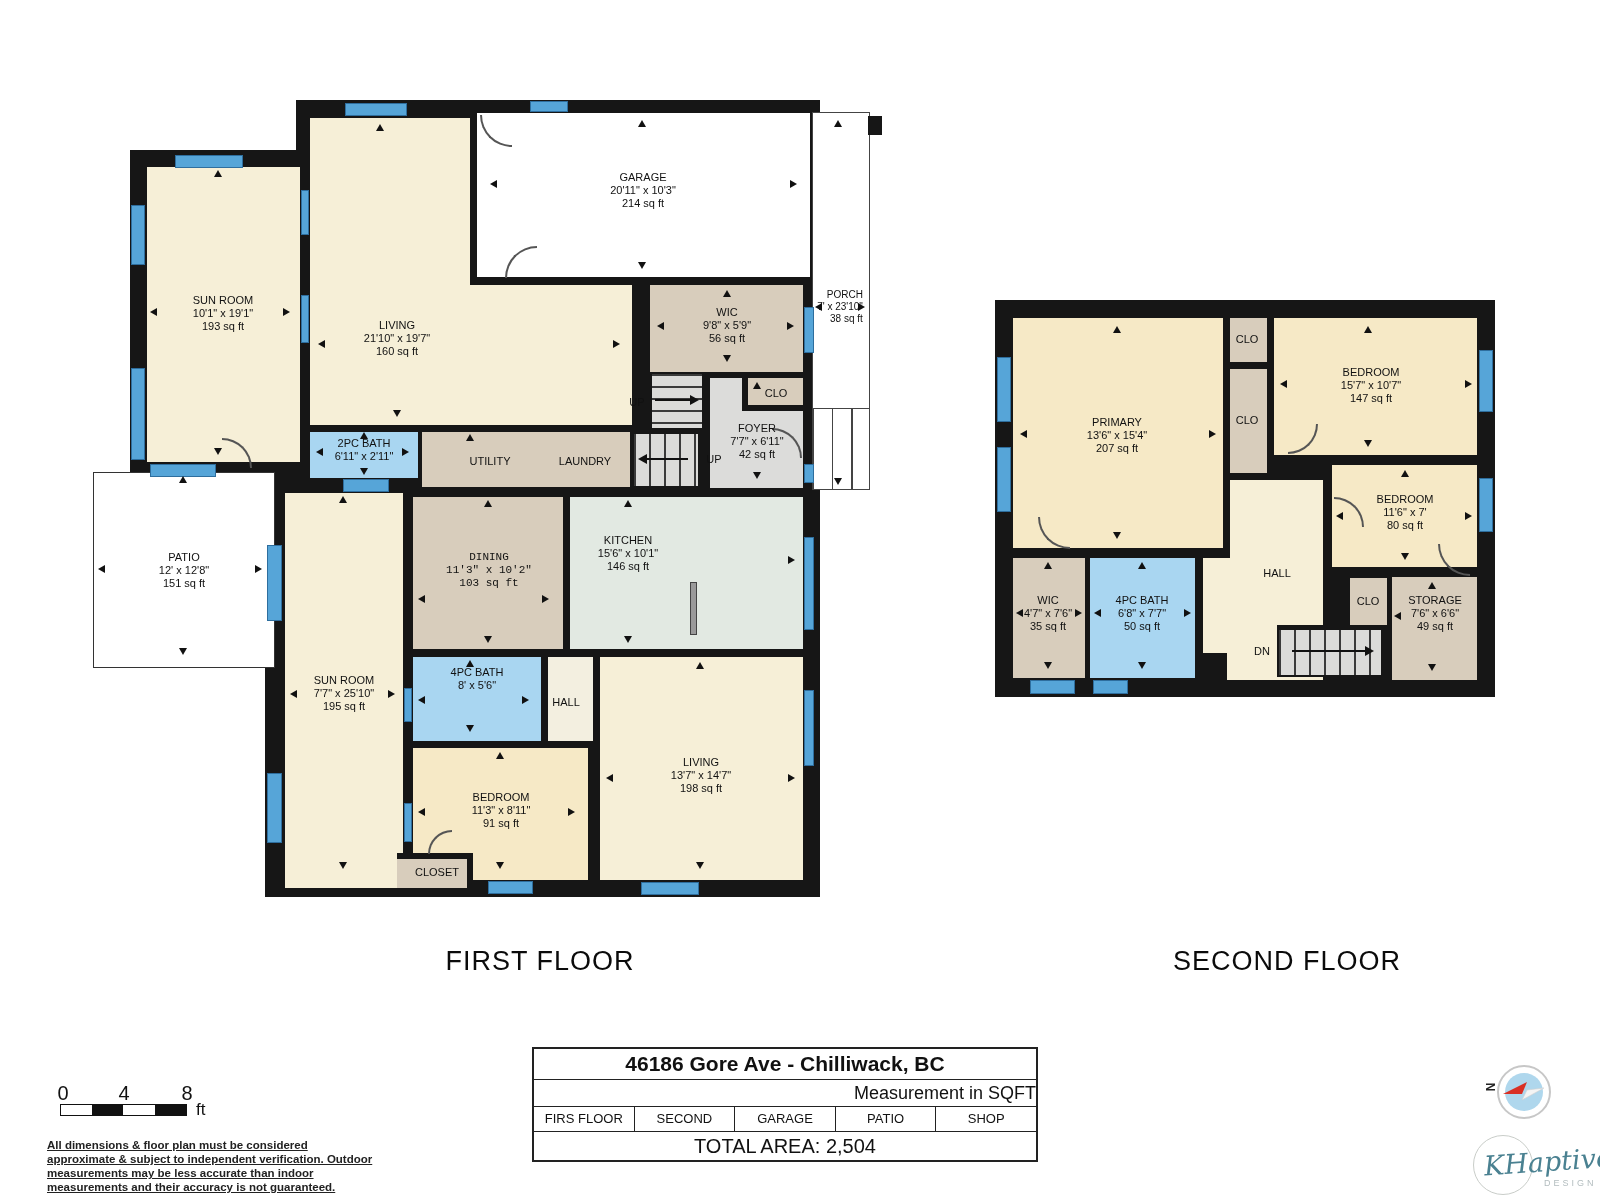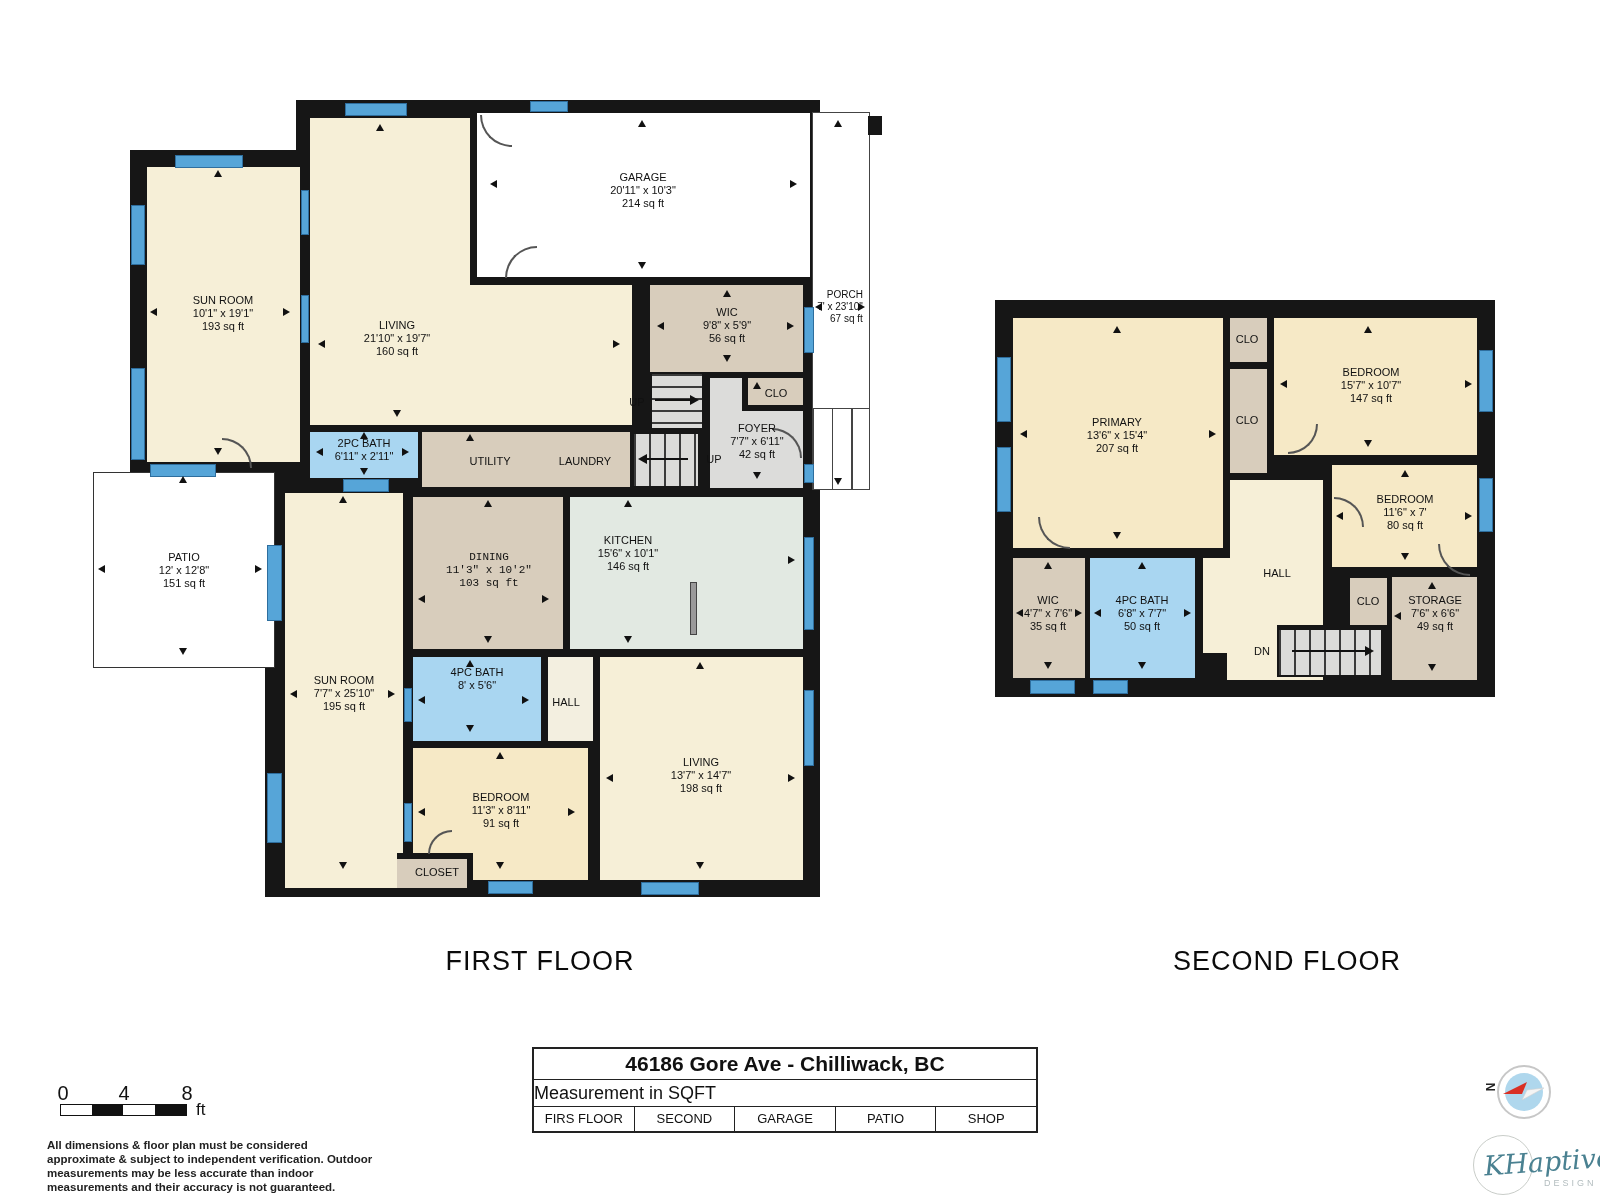--- a/index.html
+++ b/index.html
@@ -26,26 +26,26 @@
   .hR{position:absolute;width:0;height:0;border-top:5px solid transparent;border-bottom:5px solid transparent;border-left:9px solid #111;}
   .hL{position:absolute;width:0;height:0;border-top:5px solid transparent;border-bottom:5px solid transparent;border-right:9px solid #111;}
   .ln{position:absolute;background:#111;height:2px;}
   .floor-title{position:absolute;transform:translate(-50%,-50%);font-size:27px;letter-spacing:1px;color:#0b0b0b;}
   .tbl{position:absolute;left:532px;top:1047px;width:506px;border:2px solid #222;background:#fff;box-sizing:border-box;}
   .trow{display:flex;border-top:1.5px solid #222;}
   .trow:first-child{border-top:none;}
   .cell{flex:1;border-left:1.5px solid #222;text-align:center;overflow:hidden;}
   .cell:first-child{border-left:none;}
   .t-title{height:30px;line-height:30px;font-weight:bold;font-size:21px;text-align:center;}
-  .t-sub{height:26px;line-height:26px;font-size:18px;text-align:left;}
+  .t-sub{height:26px;line-height:26px;font-size:18px;text-align:right;}
   .t-head .cell{height:24px;line-height:24px;font-size:13px;}
   .t-val .cell{height:31px;line-height:31px;font-size:22px;}
   .t-total{height:28px;line-height:28px;font-size:20px;text-align:center;}
   .num{position:absolute;transform:translate(-50%,0);font-size:20px;}
-  .disc{position:absolute;left:47px;top:1138px;width:330px;font-size:11.5px;line-height:14px;font-weight:600;color:#222;}
+  .disc{position:absolute;left:47px;top:1138px;width:330px;font-size:11.5px;line-height:14px;font-weight:600;color:#222;text-decoration:underline;}
   .logo-circle{position:absolute;left:1473px;top:1135px;width:58px;height:58px;border:1.5px solid #C9CDC9;border-radius:50%;}
   .logo-name{position:absolute;left:1484px;top:1146px;font-family:"DejaVu Serif","Liberation Serif",serif;font-style:italic;font-size:27px;color:#4A8191;transform:rotate(-4deg);}
   .logo-sub{position:absolute;left:1544px;top:1178px;font-size:9px;letter-spacing:3px;color:#B3BDBF;}
   .north{position:absolute;left:1487px;top:1080px;font-size:12px;font-weight:bold;transform:rotate(-90deg);color:#222;}
 </style>
 </head>
 <body>
 
 <div id="canvas">
 
@@ -184,21 +184,21 @@
       <div>214 sq ft</div>
     </div>
     <div class="rl" style="left:727px;top:325px;">
       <div>WIC</div>
       <div>9'8" x 5'9"</div>
       <div>56 sq ft</div>
     </div>
     <div class="rl rls" style="left:840px;top:307px;">
       <div>PORCH</div>
       <div>7' x 23'10"</div>
-      <div>67 sq ft</div>
+      <div>38 sq ft</div>
     </div>
     <div class="rl" style="left:776px;top:393px;">
       <div>CLO</div>
     </div>
     <div class="rl" style="left:757px;top:441px;">
       <div>FOYER</div>
       <div>7'7" x 6'11"</div>
       <div>42 sq ft</div>
     </div>
     <div class="rl" style="left:364px;top:450px;">
@@ -372,20 +372,23 @@
     <div class="trow">
         <div class="t-sub" style="flex:1;">Measurement in SQFT</div>
       </div>
     <div class="trow t-head">
       <div class="cell">FIRS FLOOR</div>
       <div class="cell">SECOND FLOOR</div>
       <div class="cell">GARAGE</div>
       <div class="cell">PATIO</div>
       <div class="cell">SHOP</div>
     </div>
+    <div class="trow">
+        <div class="t-total" style="flex:1;">TOTAL AREA: 2,504</div>
+      </div>
   </div>
 
   <div>
     <div class="num" style="left:63px;top:1082px;">0</div>
     <div class="num" style="left:124px;top:1082px;">4</div>
     <div class="num" style="left:187px;top:1082px;">8</div>
     <div class="abs" style="left:60px;top:1104px;width:127px;height:12px;border:1.5px solid #111;box-sizing:border-box;background:linear-gradient(90deg,#fff 0 25%,#111 25% 50%,#fff 50% 75%,#111 75% 100%);"></div>
     <div class="abs" style="left:196px;top:1100px;font-size:17px;">ft</div>
   </div>
 

